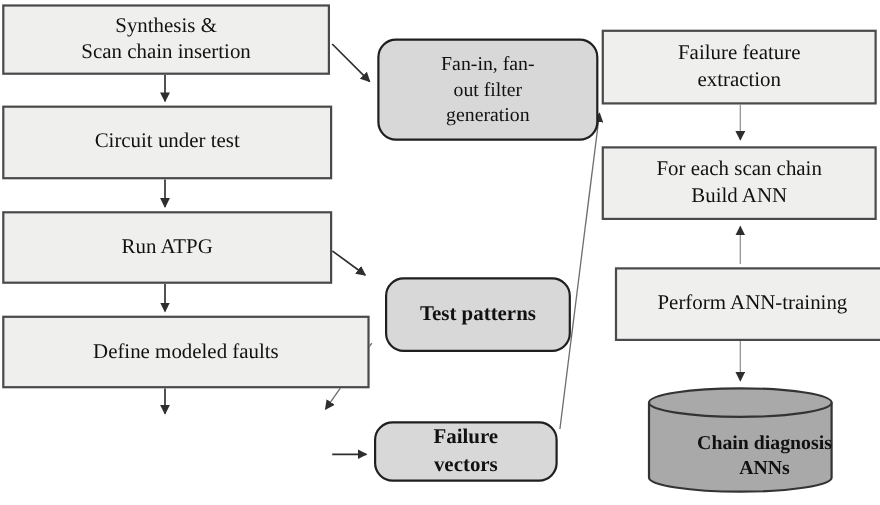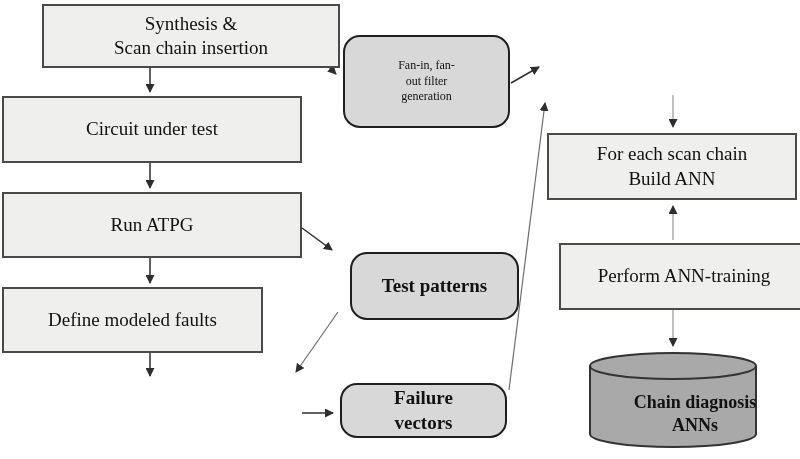--- a/index.html
+++ b/index.html
@@ -30,26 +30,26 @@
     background:var(--box-light-fill);
     border:2px solid var(--box-light-border);
   }
   .round{
     background:var(--box-medium-fill);
     border:2px solid var(--box-medium-border);
     border-radius:17px;
     font-weight:bold;
   }
   .round.normal{font-weight:normal;}
-  #n-synthesis{left:2px;top:4px;width:298px;height:64px;margin-left:40px;}
+  #n-synthesis{left:2px;top:4px;width:298px;height:64px;}
   #n-circuit{left:2px;top:96px;width:300px;height:67px;}
   #n-atpg{left:2px;top:192px;width:300px;height:66px;}
-  #n-faults{left:2px;top:287px;width:261px;height:66px;}
+  #n-faults{left:2px;top:287px;width:334px;height:66px;}
   #n-intermittent{left:2px;top:380px;width:300px;height:67px;}
-  #n-fanin{left:343px;top:35px;width:167px;height:93px;font-size:12px;}
+  #n-fanin{left:343px;top:35px;width:201px;height:93px;font-size:18px;}
   #n-testpatterns{left:350px;top:252px;width:169px;height:68px;}
   #n-failurevectors{left:340px;top:383px;width:167px;height:55px;}
   #n-extraction{left:547px;top:27px;width:250px;height:68px;}
   #n-buildann{left:547px;top:133px;width:250px;height:67px;}
   #n-anntraining{left:547px;top:243px;width:250px;height:67px;margin-left:12px;}
   #cylinder-svg{position:absolute;left:0;top:0;width:800px;height:459px;pointer-events:none;}
   #n-cylinder-label{
     left:590px;top:386px;width:167px;height:56px;
     font-weight:bold;font-size:18px;padding-left:43px;
   }
@@ -89,20 +89,22 @@
   <div class="node rect" id="n-atpg">Run ATPG</div>
   <div class="node rect" id="n-faults">Define modeled faults</div>
 
   <div class="node round normal" id="n-fanin">Fan-in, fan-
 out filter
 generation</div>
   <div class="node round" id="n-testpatterns">Test patterns</div>
   <div class="node round" id="n-failurevectors">Failure
 vectors</div>
 
+  <div class="node rect" id="n-extraction">Failure feature
+extraction</div>
   <div class="node rect" id="n-buildann">For each scan chain
 Build ANN</div>
   <div class="node rect" id="n-anntraining">Perform ANN-training</div>
 
   <svg id="cylinder-svg" viewBox="0 0 800 459" xmlns="http://www.w3.org/2000/svg">
     <path d="M590,366 L590,434 A83,13 0 0 0 756,434 L756,366" style="fill:var(--cylinder-fill);stroke:var(--cylinder-border);stroke-width:2"></path>
     <ellipse cx="673" cy="366" rx="83" ry="13" style="fill:var(--cylinder-fill);stroke:var(--cylinder-border);stroke-width:2"></ellipse>
   </svg>
   <div class="node" id="n-cylinder-label">Chain diagnosis
 ANNs</div>

